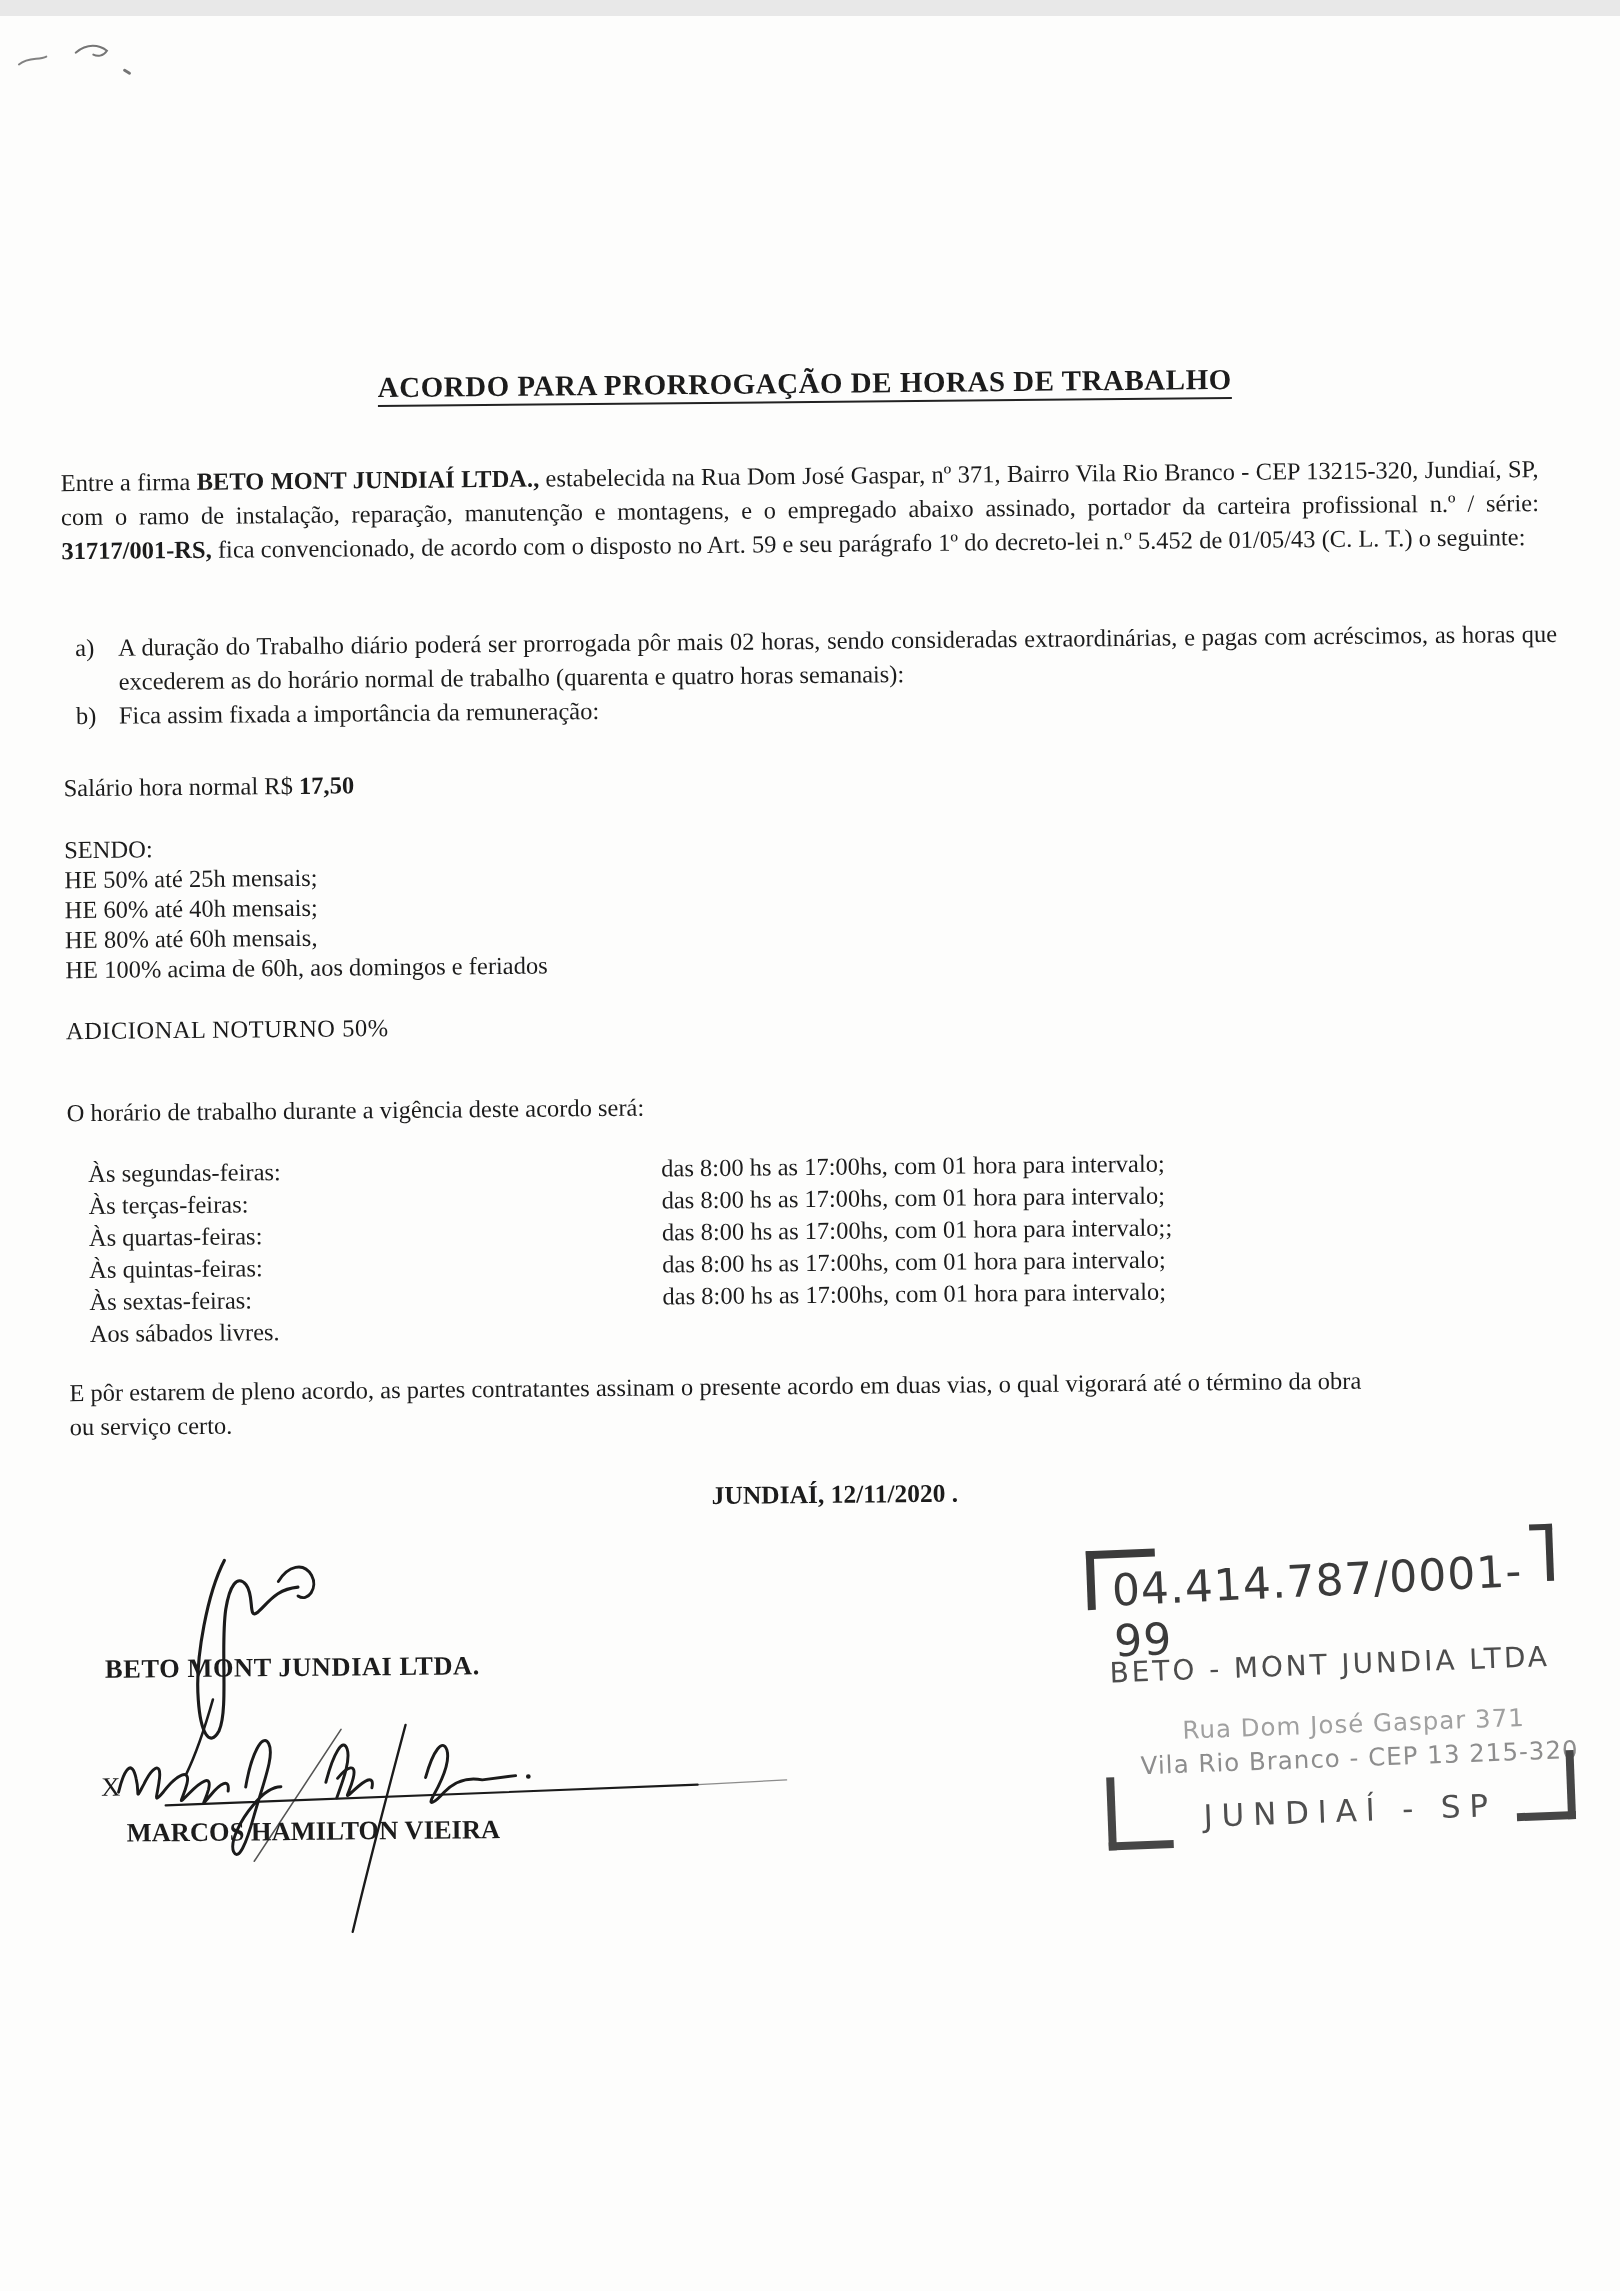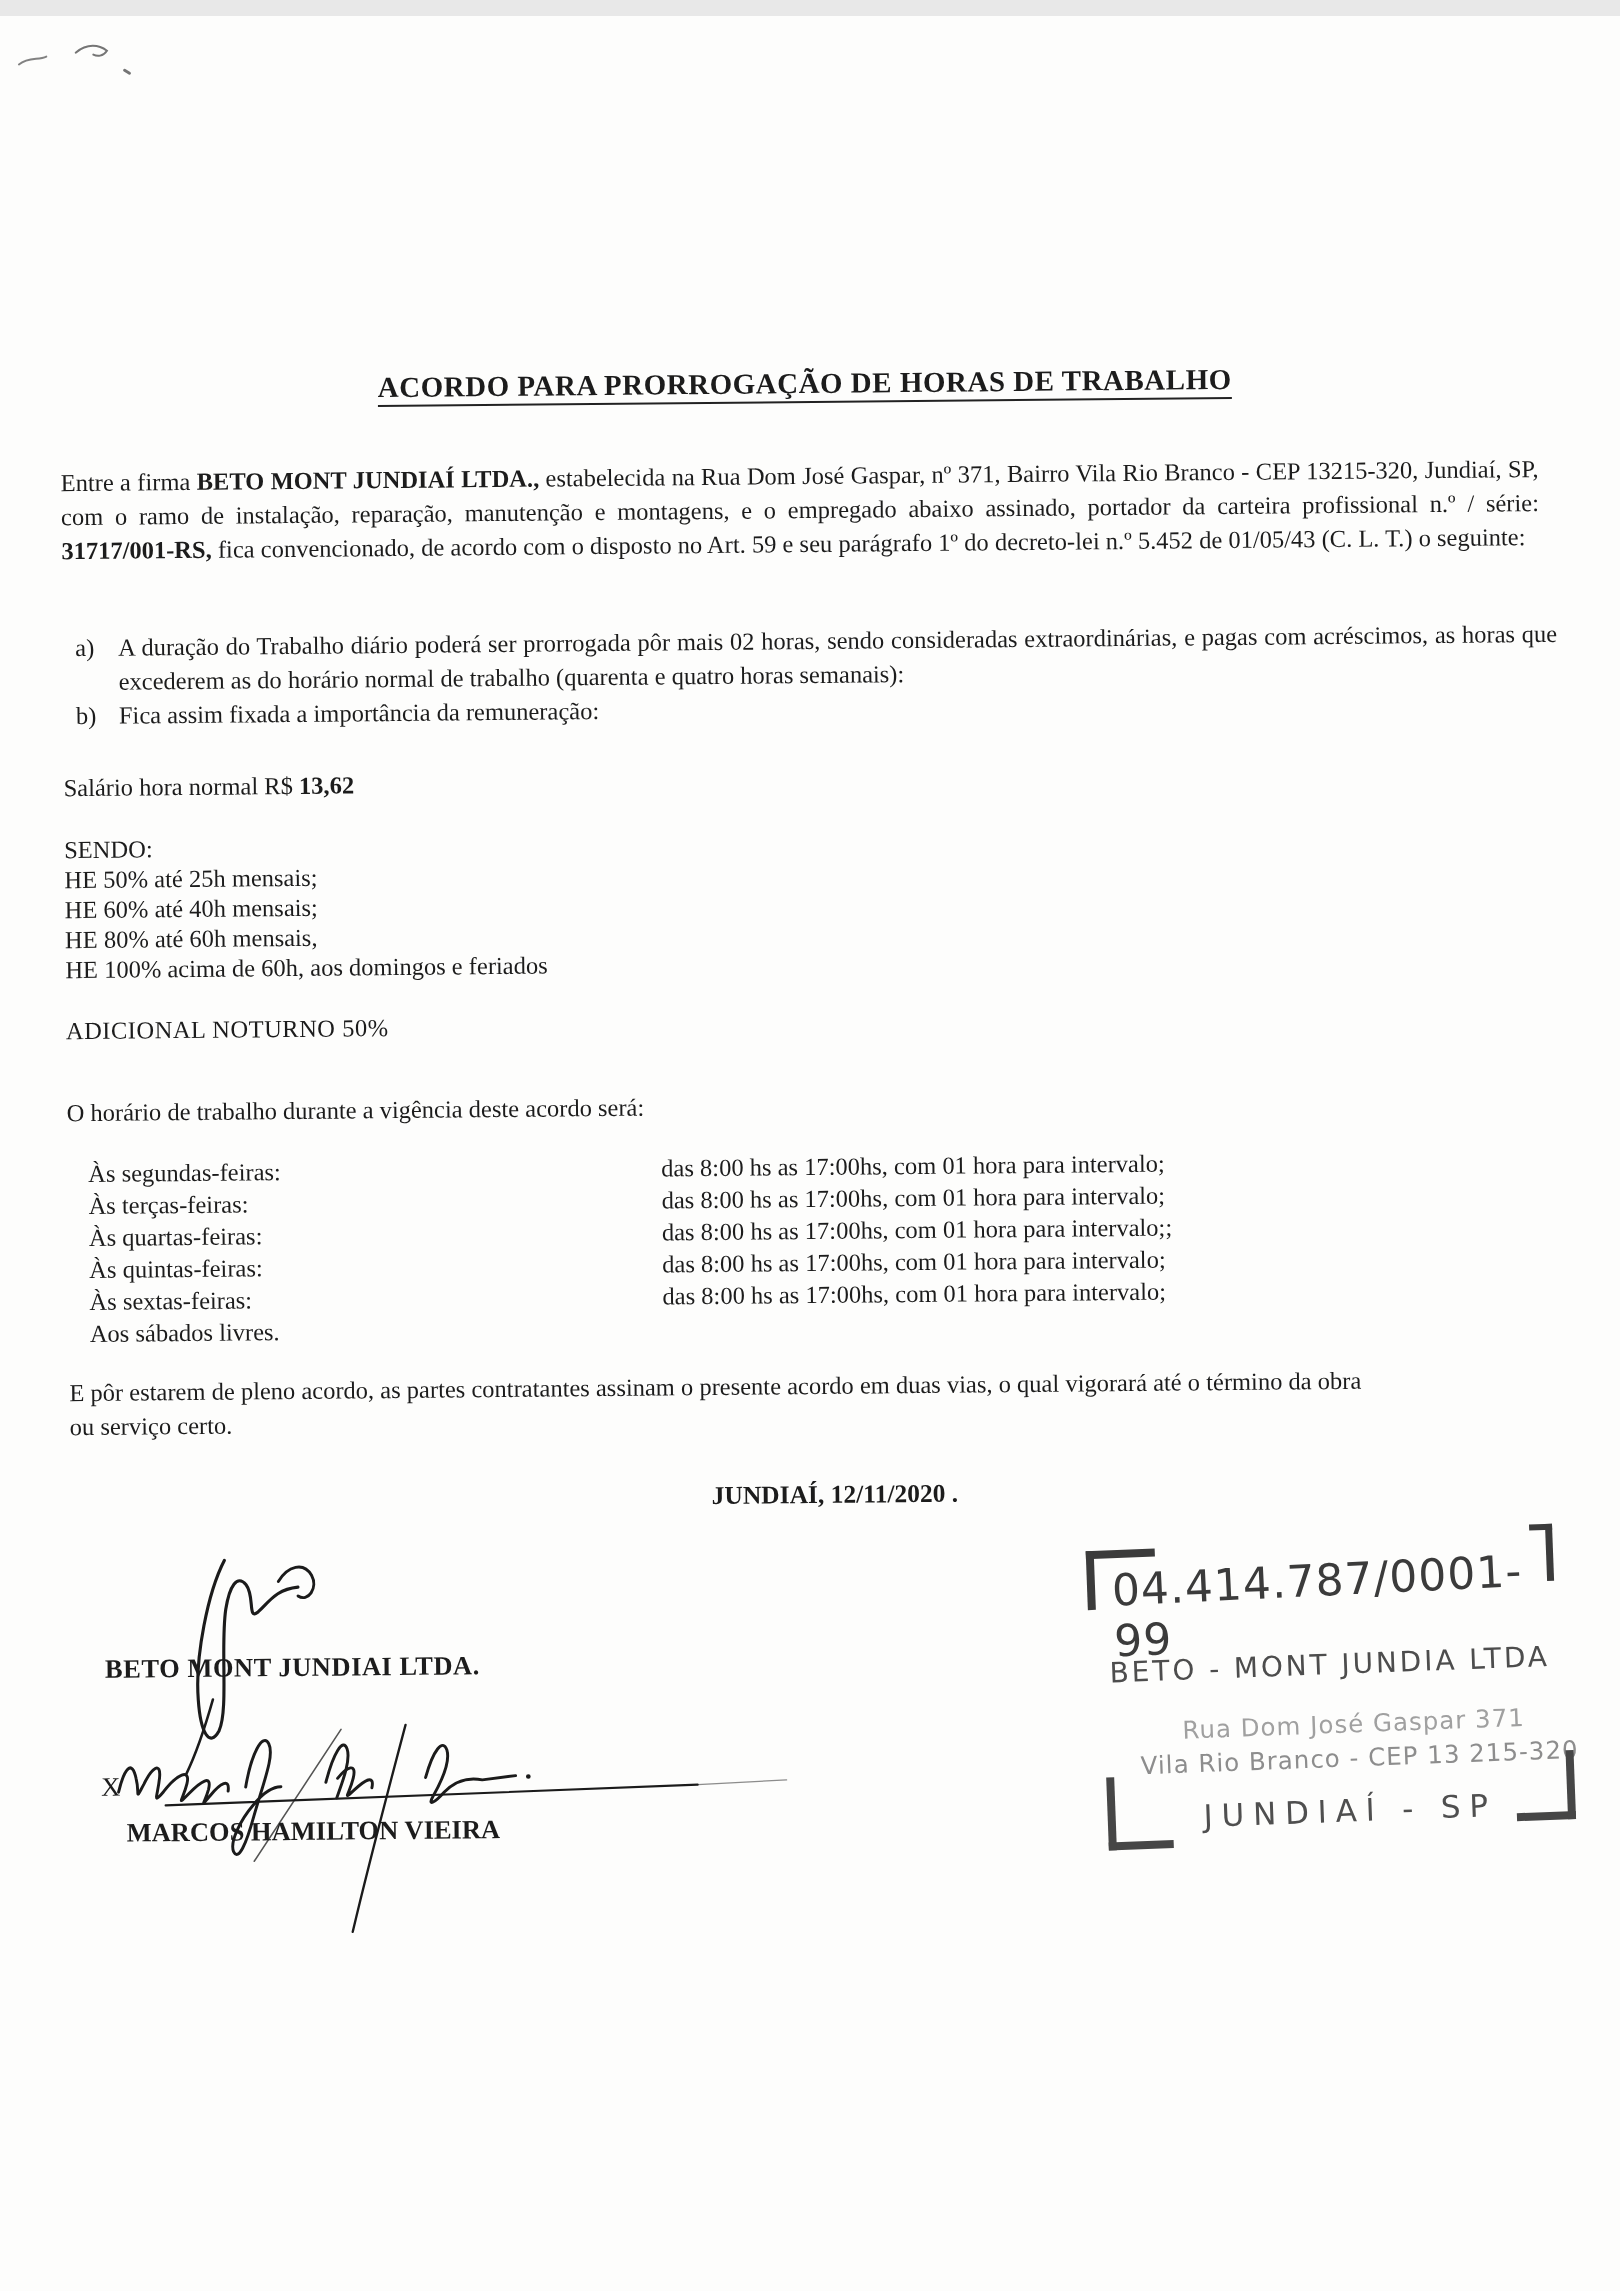--- a/index.html
+++ b/index.html
@@ -99,21 +99,21 @@
       <div class="item-row">
         <div class="item-label">a)</div>
         <div class="item-text">A duração do Trabalho diário poderá ser prorrogada pôr mais 02 horas, sendo consideradas extraordinárias, e pagas com acréscimos, as horas que excederem as do horário normal de trabalho (quarenta e quatro horas semanais):</div>
       </div>
       <div class="item-row">
         <div class="item-label">b)</div>
         <div class="item-text">Fica assim fixada a importância da remuneração:</div>
       </div>
     </div>
 
-    <div class="abs salary"><span>Salário hora normal R$ </span><span class="b">13,62</span></div>
+    <div class="abs salary"><span>Salário hora normal R$ </span><span class="b">17,50</span></div>
 
     <div class="abs sendo">
       <div>SENDO:</div>
       <div>HE 50% até 25h mensais;</div>
       <div>HE 60% até 40h mensais;</div>
       <div>HE 80% até 60h mensais,</div>
       <div>HE 100% acima de 60h, aos domingos e feriados</div>
     </div>
 
     <div class="abs adicional">ADICIONAL NOTURNO 50%</div>

